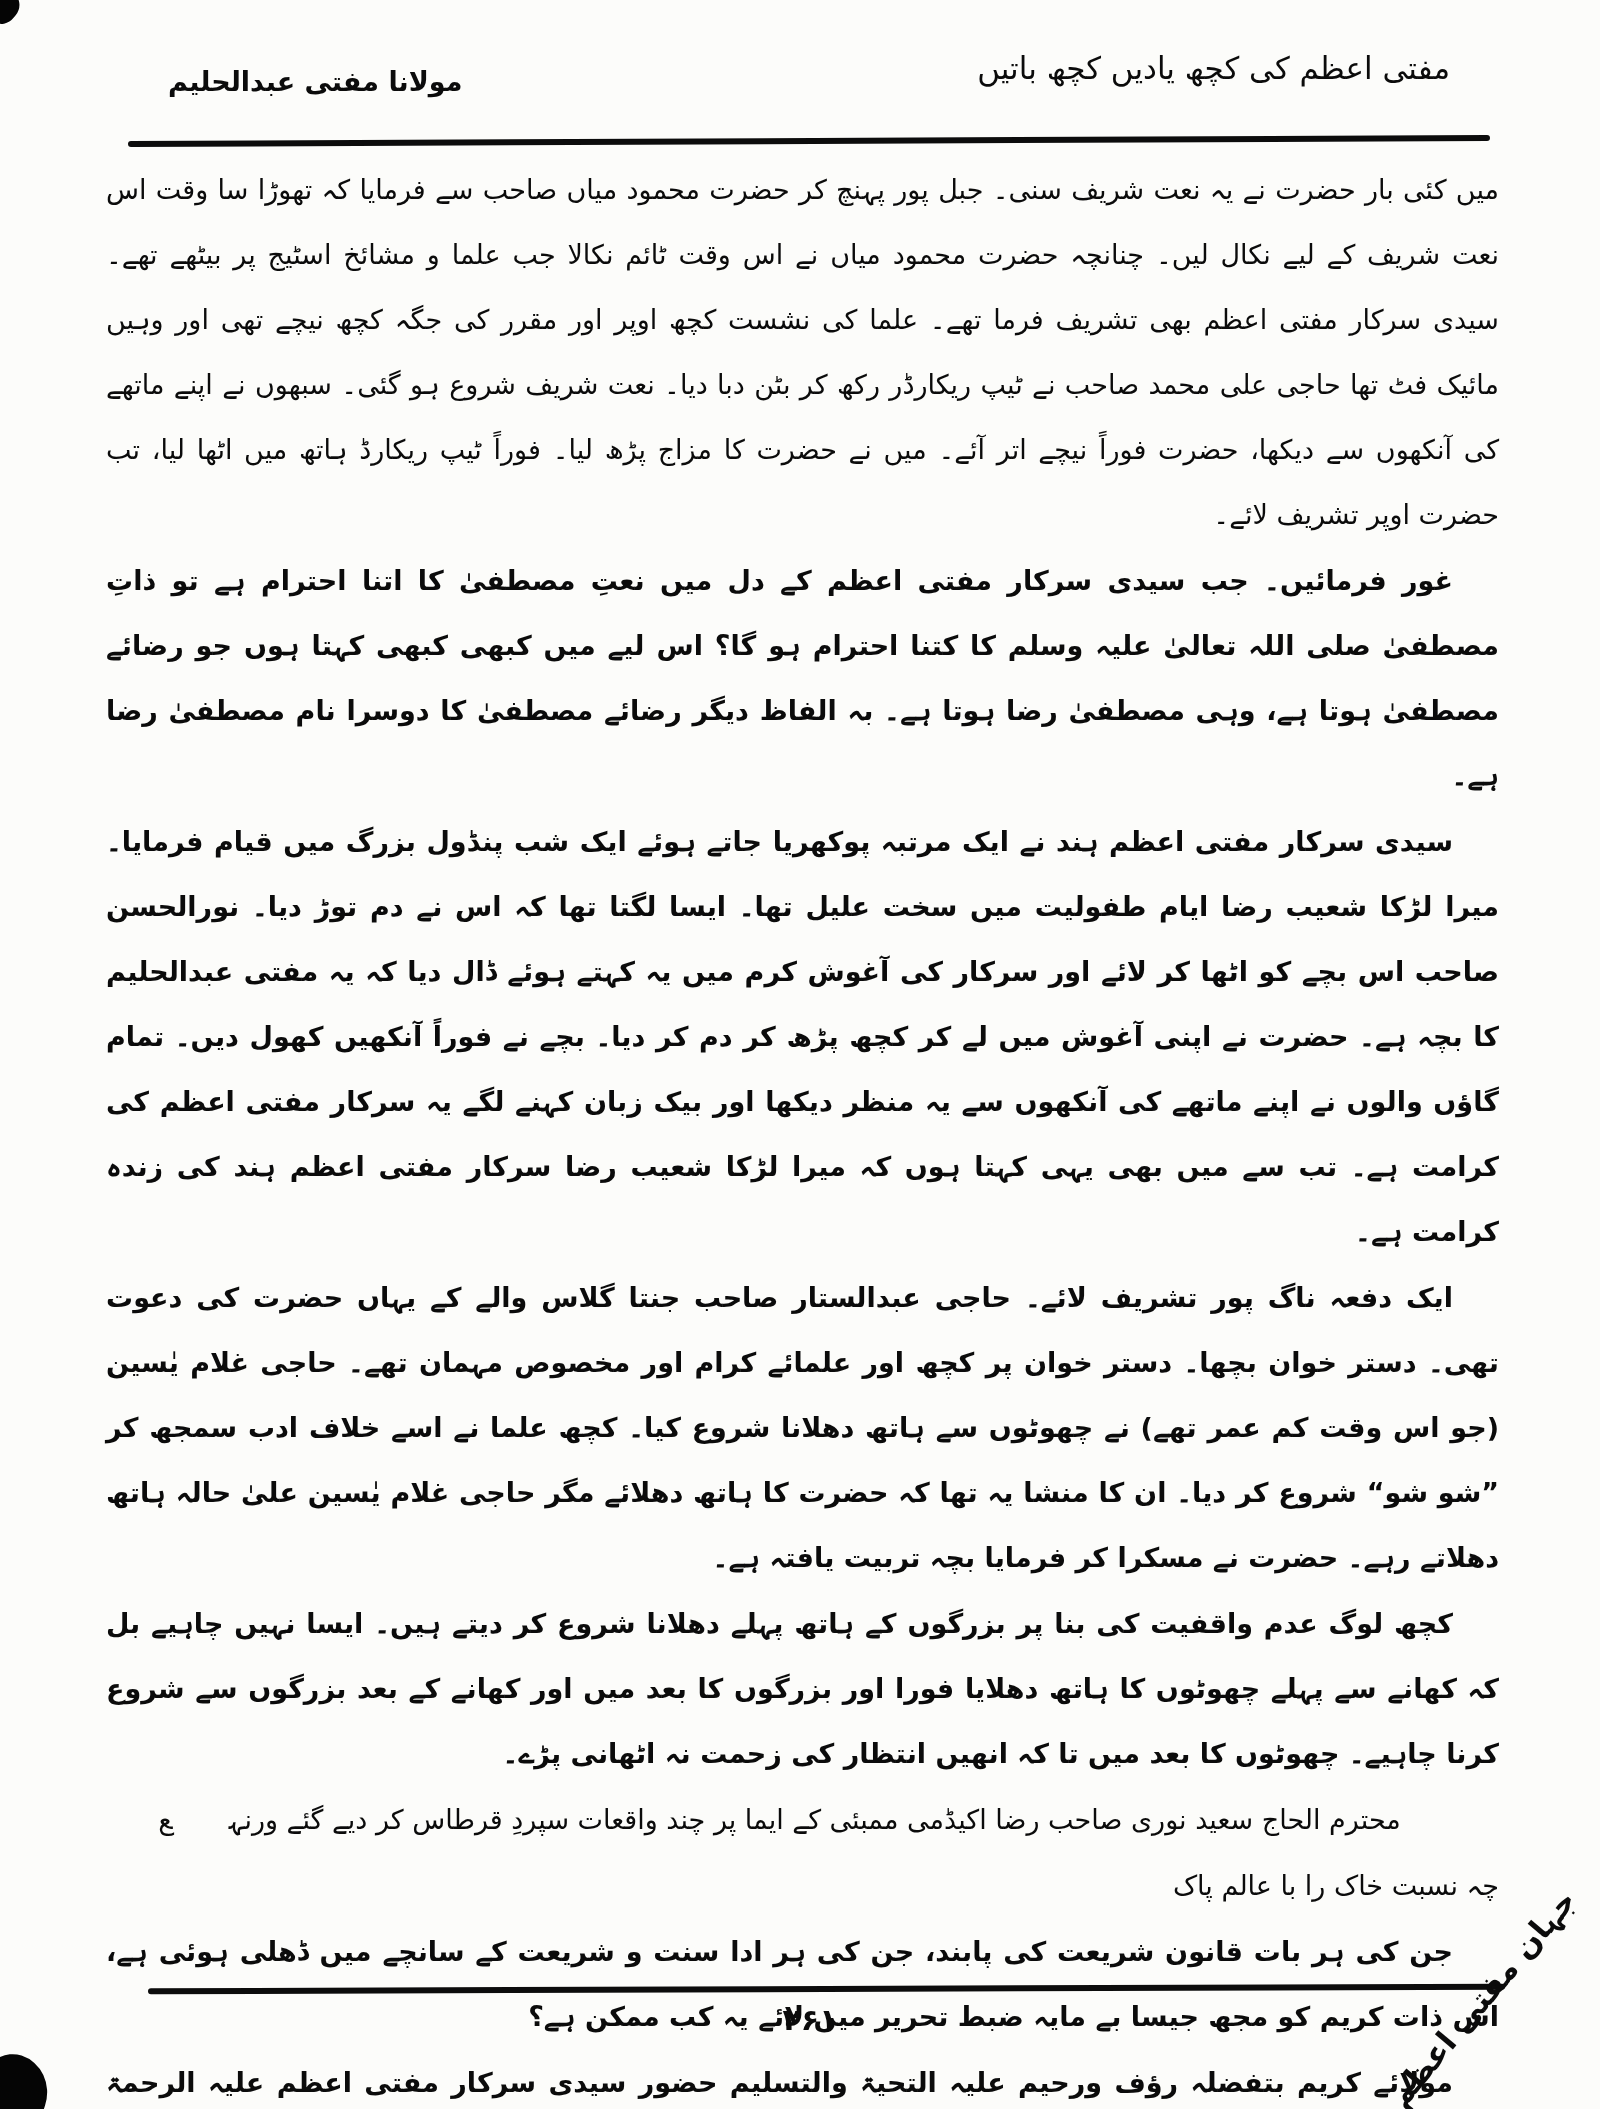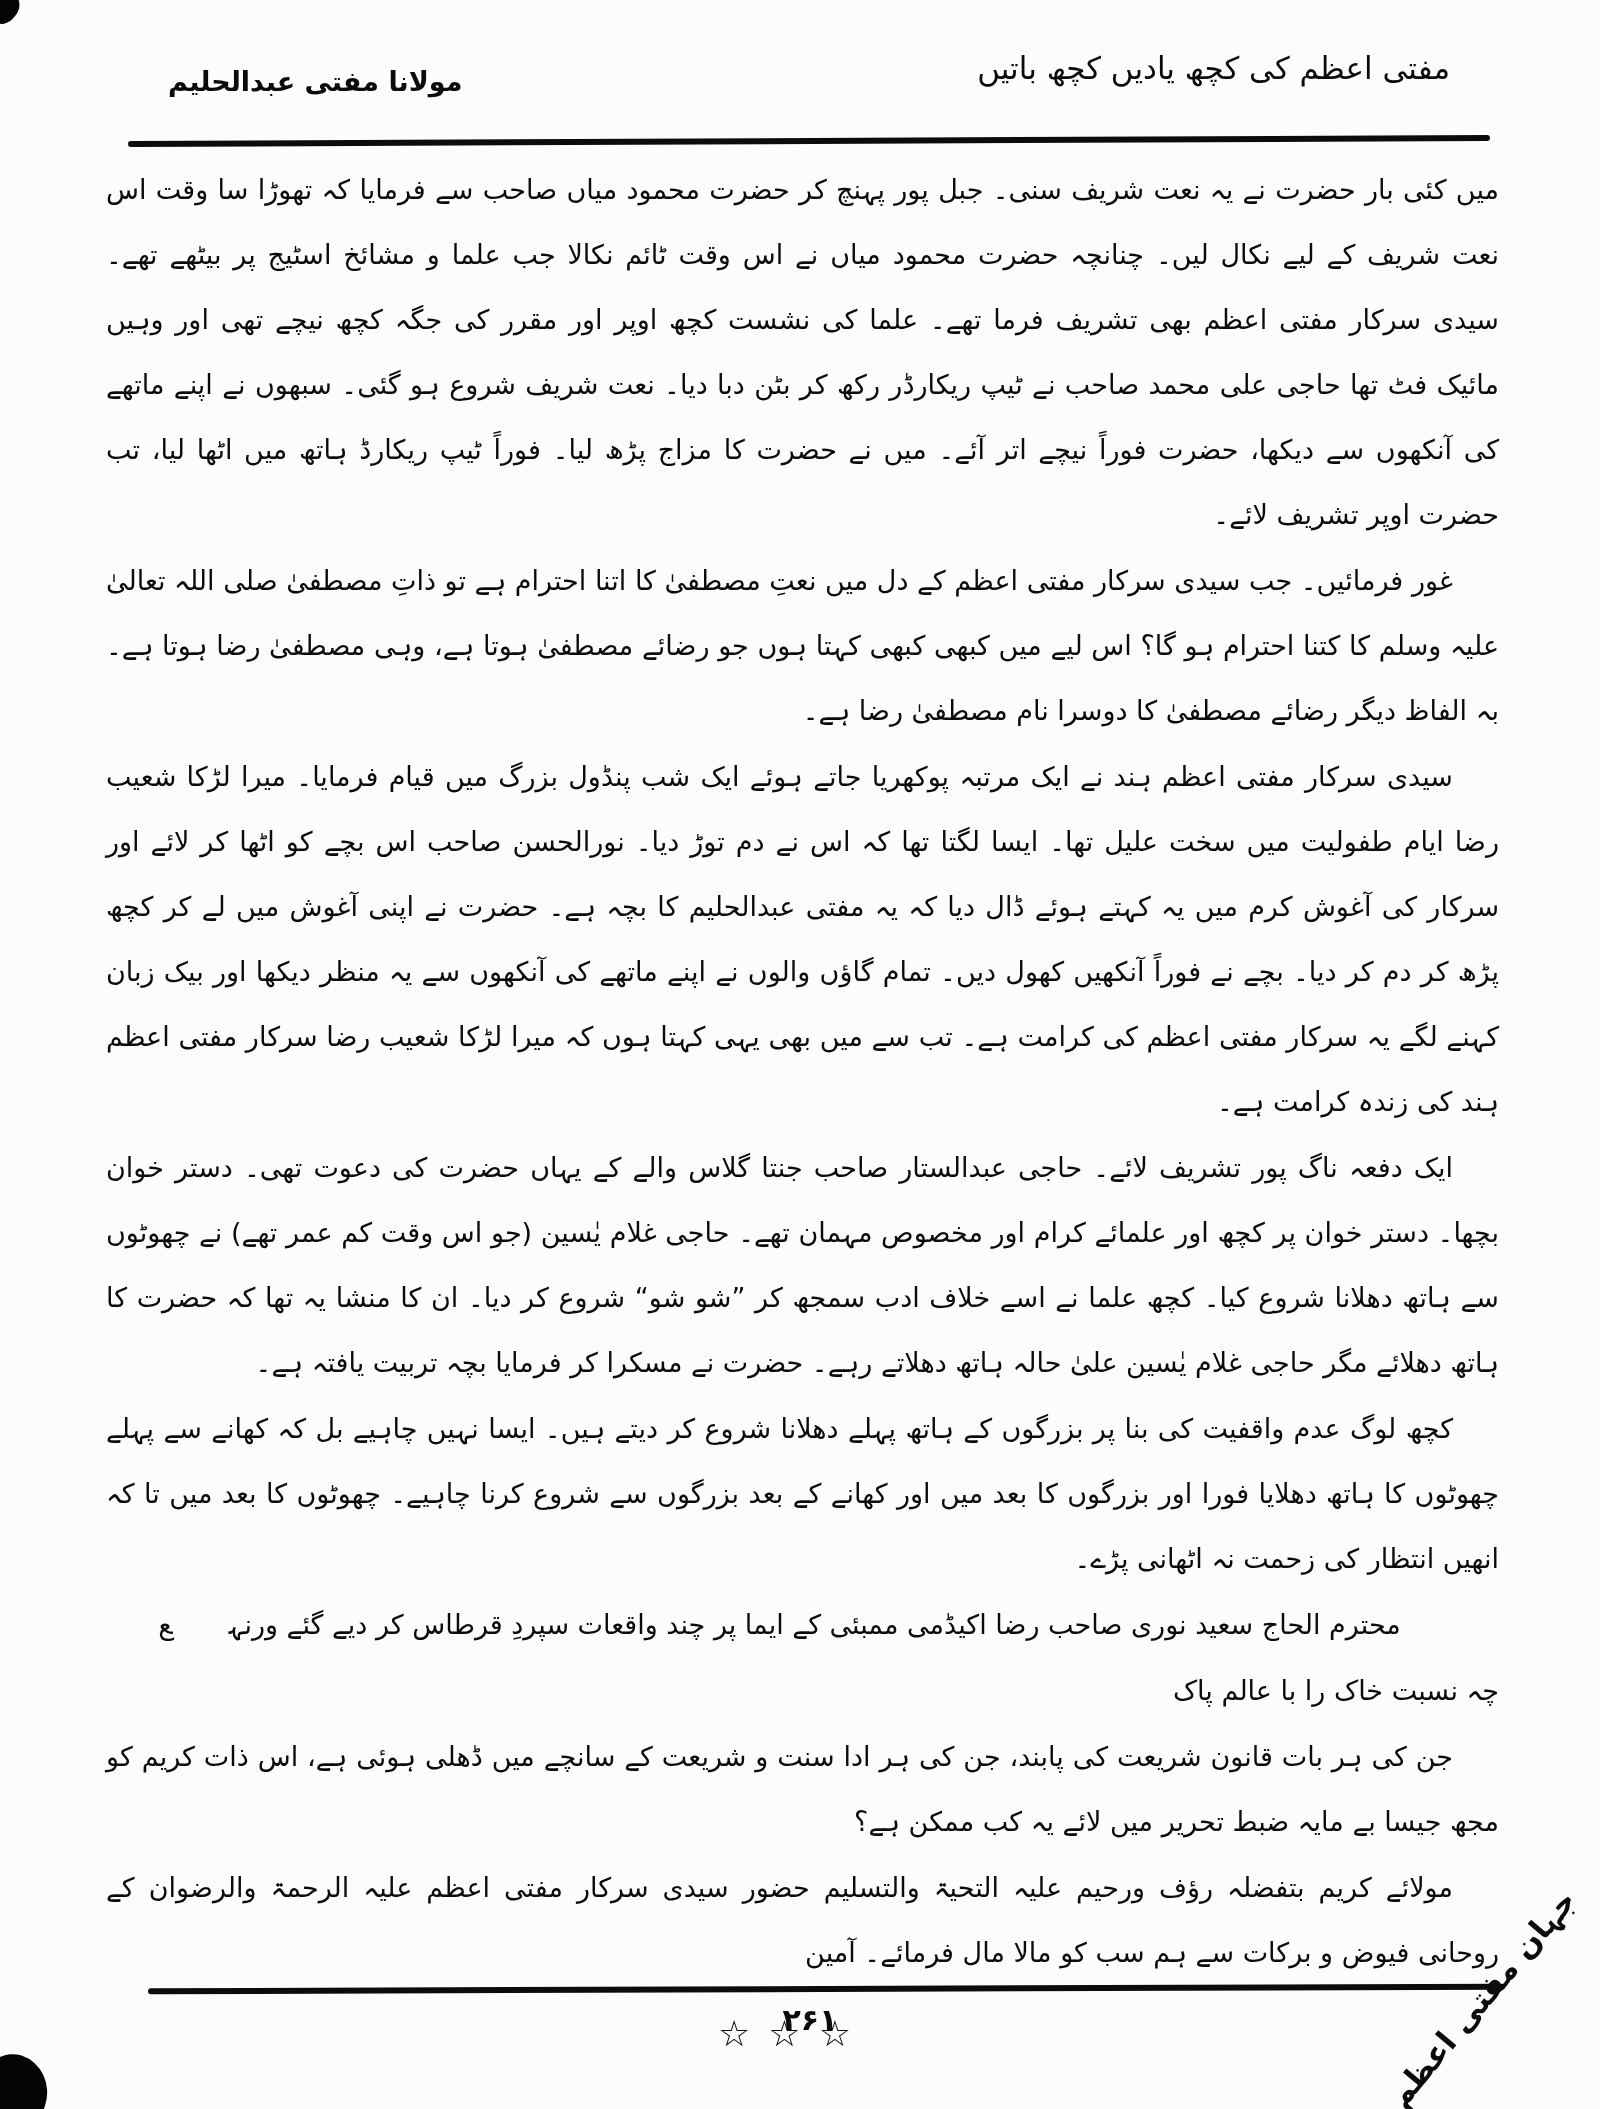--- a/index.html
+++ b/index.html
@@ -25,21 +25,21 @@
   .rule{position:absolute;background:#0c0c0c;border-radius:3px;}
   .rule-top{top:138px;left:128px;width:1362px;height:6px;transform:rotate(-.25deg);}
   .rule-bottom{top:1986px;left:148px;width:1357px;height:6px;transform:rotate(-.2deg);}
   
   .body-text{
     position:absolute;top:156px;left:105px;width:1395px;
     direction:rtl;text-align:justify;
     font-size:27px;line-height:65px;
   }
   .para{margin:1px;}
-  .indent{text-indent:46px;}
+  .indent{text-indent:46px;font-weight:bold;}
   .line-marker{text-align:center;text-indent:46px;}
   .marker{margin-right:56px;}
   .poetry{text-align:right;text-indent:0;}
   .stars{
     text-align:center;margin-top:16px;
     font-size:36px;letter-spacing:18px;
     text-indent:18px; 
   }
   
   .page-number{

